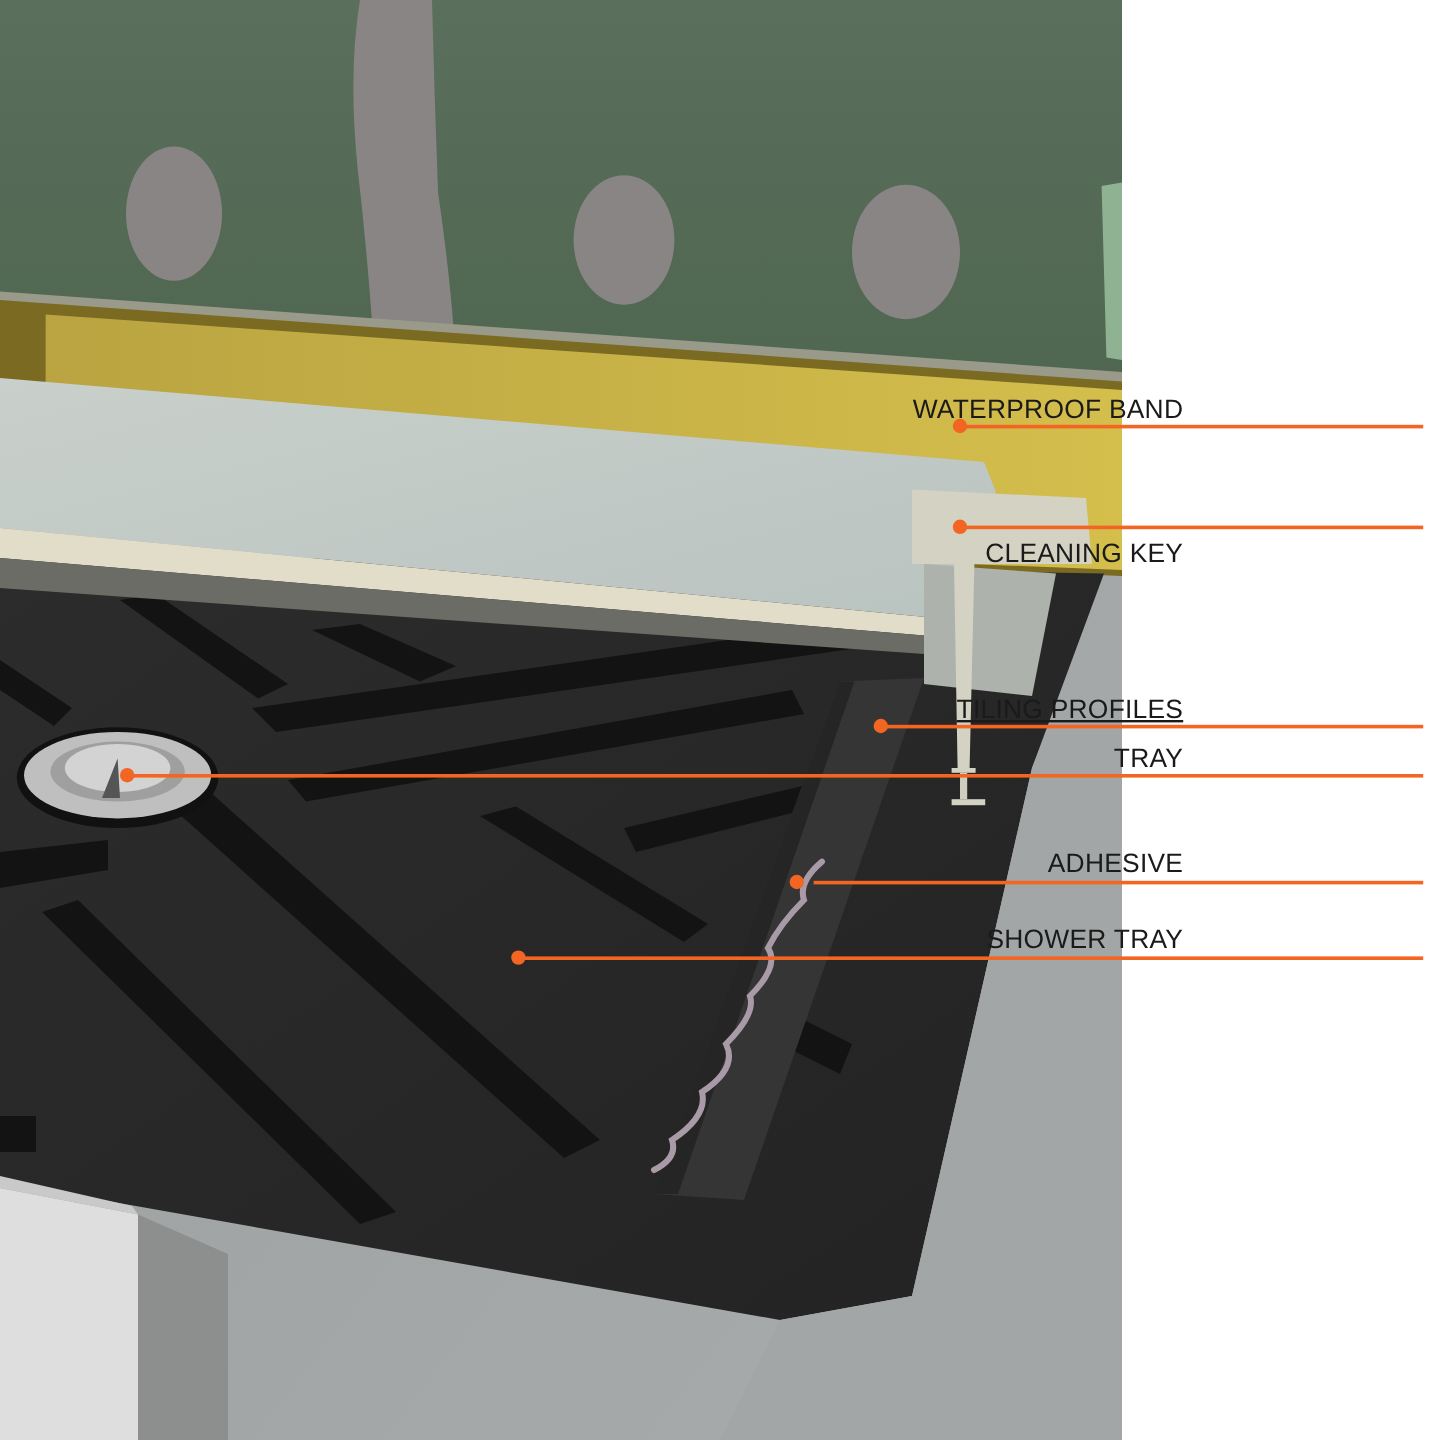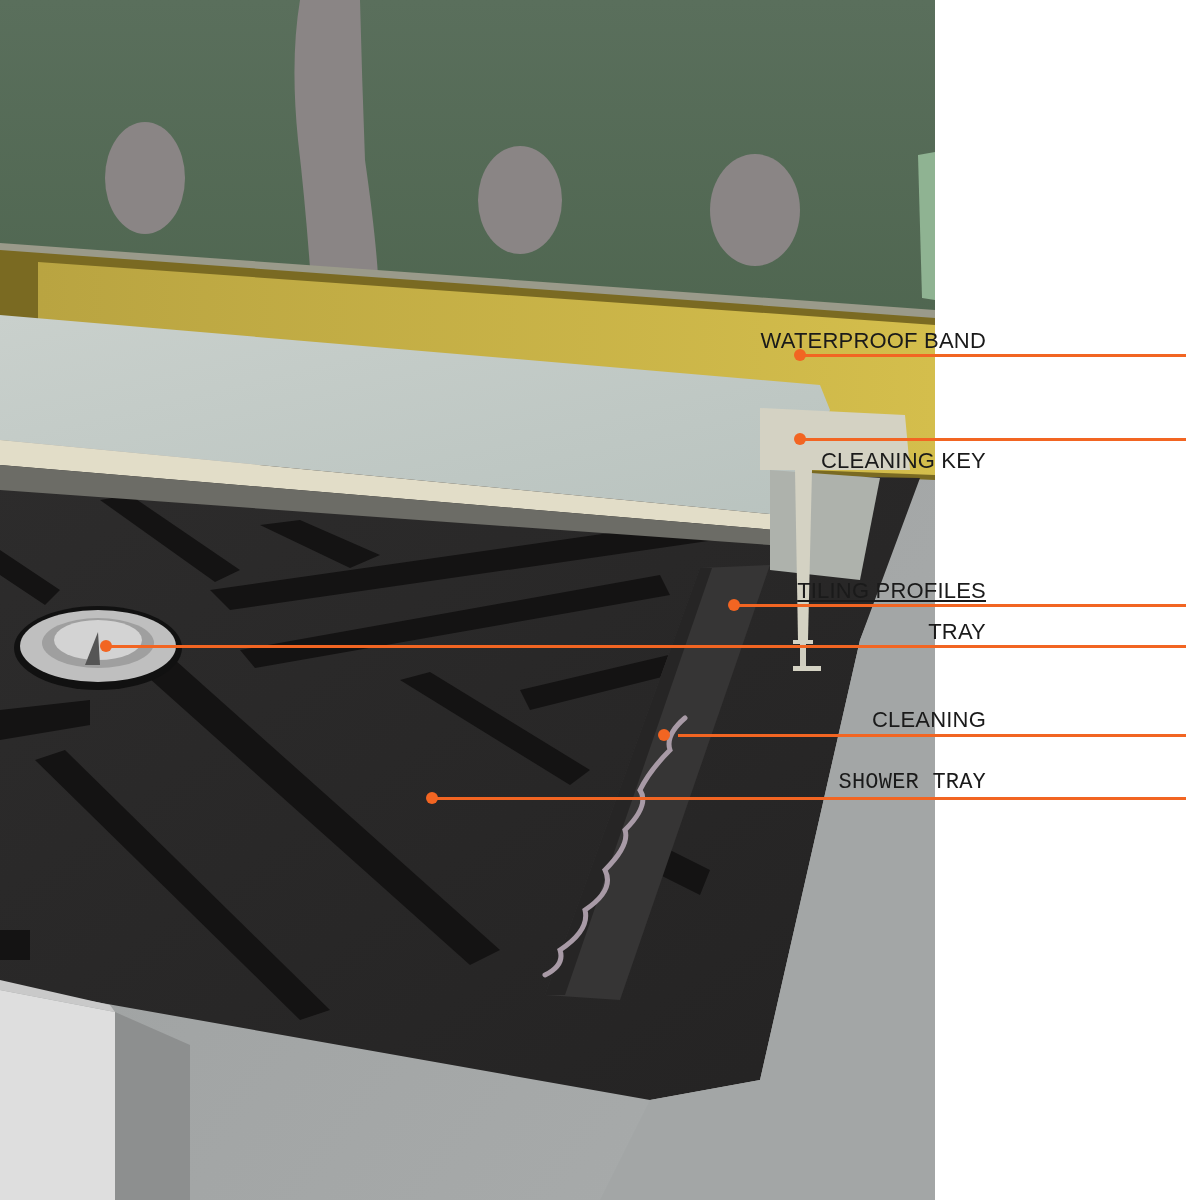--- a/index.html
+++ b/index.html
@@ -118,18 +118,18 @@
   <div class="dot" style="left:728px;top:599px;"></div>
   <div class="leader" style="left:734px;top:604px;width:452px;"></div>
   <div class="label-text" style="top:580px;text-decoration:underline;">TILING PROFILES</div>
 
   <div class="dot" style="left:100px;top:640px;"></div>
   <div class="leader" style="left:106px;top:645px;width:1080px;"></div>
   <div class="label-text" style="top:621px;">TRAY</div>
 
   <div class="dot" style="left:658px;top:729px;"></div>
   <div class="leader" style="left:678px;top:734px;width:508px;"></div>
-  <div class="label-text" style="top:709px;">CLEANING</div>
+  <div class="label-text" style="top:709px;">ADHESIVE</div>
 
   <div class="dot" style="left:426px;top:792px;"></div>
   <div class="leader" style="left:432px;top:797px;width:754px;"></div>
-  <div class="label-text" style="top:772px;font-family:Liberation Mono, monospace;">SHOWER TRAY</div>
+  <div class="label-text" style="top:772px;">SHOWER TRAY</div>
 </div>
 
 </body></html>

